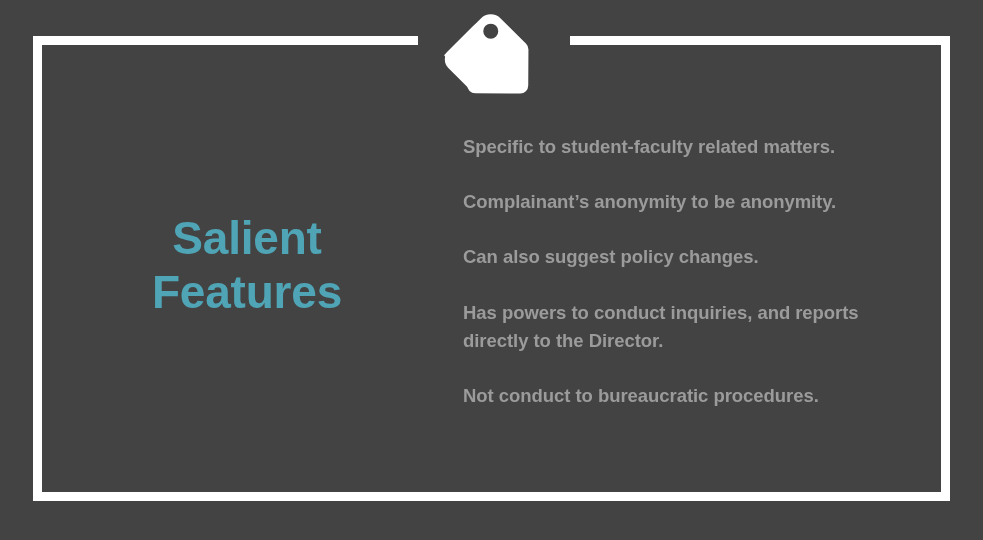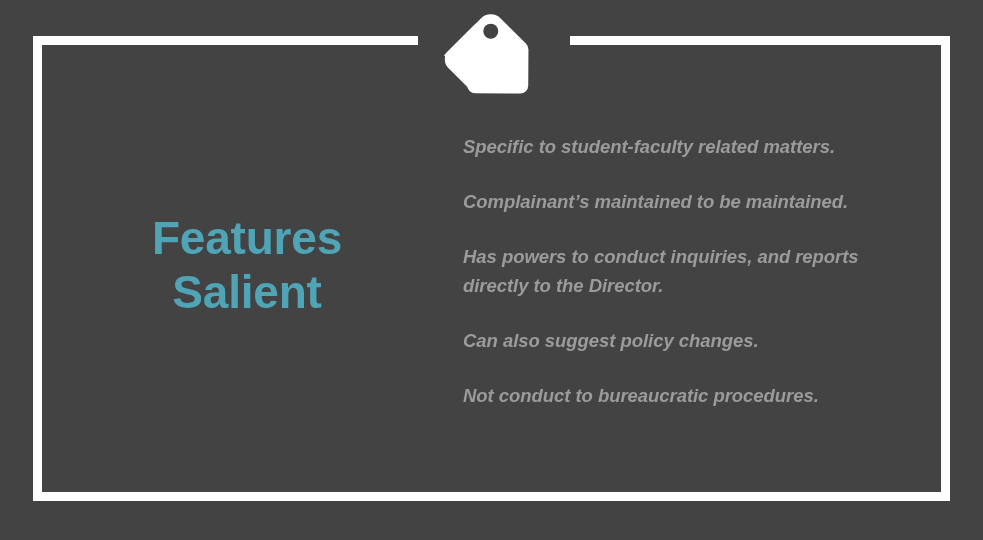--- a/index.html
+++ b/index.html
@@ -114,21 +114,20 @@
     box-sizing: border-box;
   }
   .bullet {
     color: #9b9b9b;
     font-size: 18.5px;
     font-weight: bold;
     line-height: 1.52;
     margin: 0 0 27px 0;
     letter-spacing: -0.05px;
     max-width: 430px;
-    font-style: italic;
   }
   .bullet:last-child {
     margin-bottom: 0;
   }
 </style>
 </head>
 <body>
 
 <div class="slide">
 
@@ -155,27 +154,27 @@
         <rect x="12" y="12" width="60" height="52" rx="12" fill="#ffffff"></rect>
         <circle cx="68" cy="28" r="7.5" fill="#434343"></circle>
       </g>
     </svg>
   </div>
 
   <div class="content">
 
     <div class="title-col">
       <h1 class="slide-title">
+        <span class="title-line">Salient</span>
         <span class="title-line">Features</span>
-        <span class="title-line">Salient</span>
       </h1>
     </div>
 
     <div class="bullets-col">
       <p class="bullet">Specific to student-faculty related matters.</p>
-      <p class="bullet">Complainant’s maintained to be maintained.</p>
+      <p class="bullet">Complainant’s anonymity to be anonymity.</p>
+      <p class="bullet">Can also suggest policy changes.</p>
       <p class="bullet">Has powers to conduct inquiries, and reports directly to the Director.</p>
-      <p class="bullet">Can also suggest policy changes.</p>
       <p class="bullet">Not conduct to bureaucratic procedures.</p>
     </div>
 
   </div>
 </div>
 
 </body></html>

